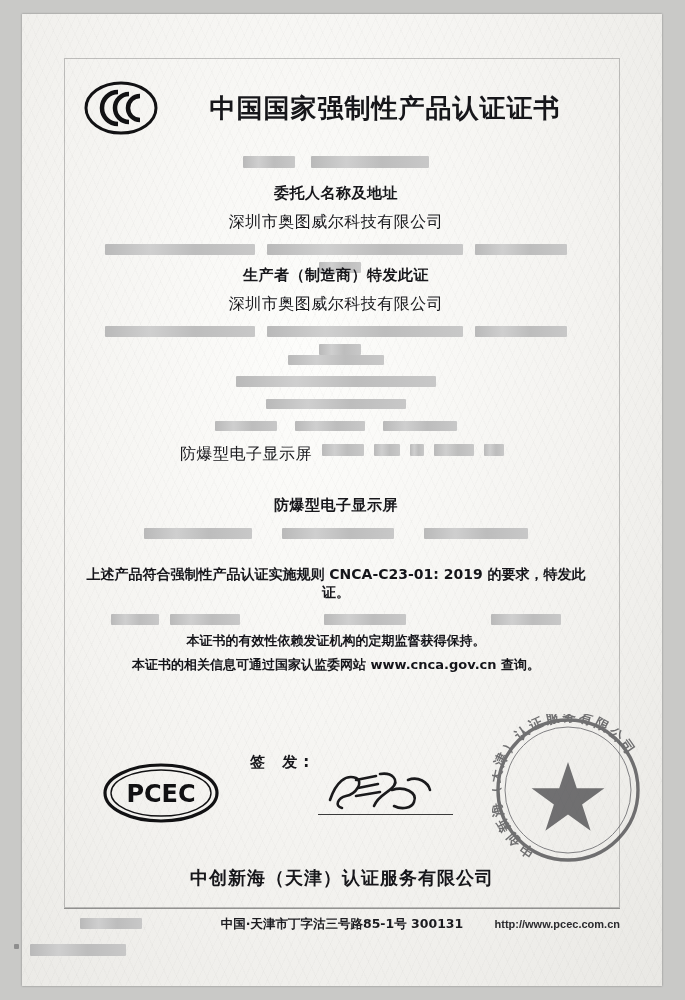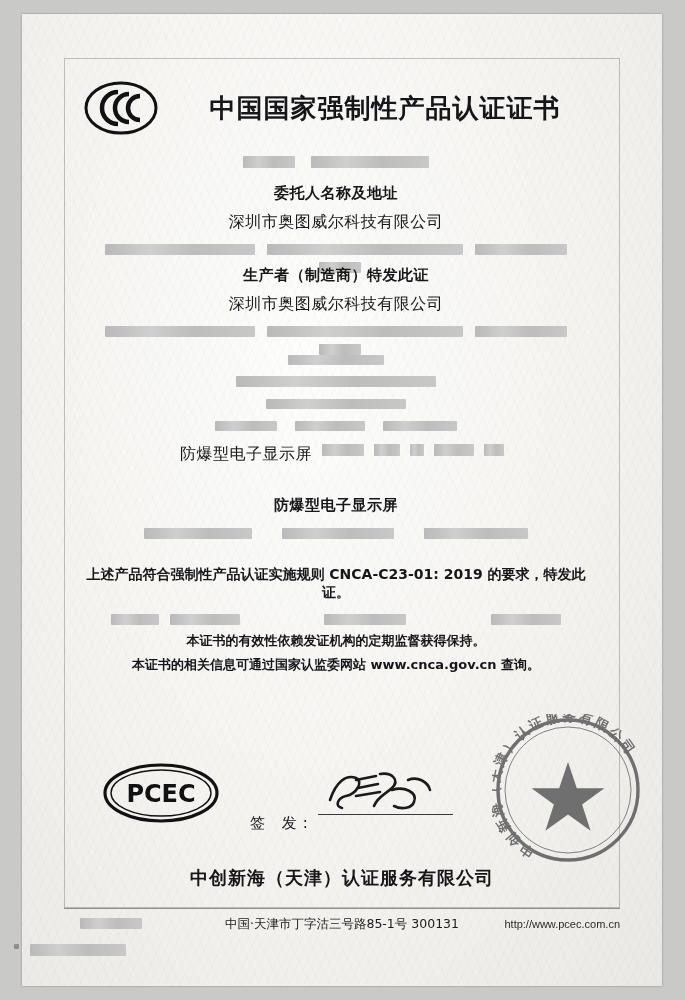--- a/index.html
+++ b/index.html
@@ -75,44 +75,44 @@
   }
   .prod-name{
     font-family:"DejaVu Sans", sans-serif;
     font-size:16px;color:#17171b;letter-spacing:0.5px;
   }
   
   .pcec{
     position:absolute;left:80px;top:748px;width:118px;height:62px;
   }
   .sign-label{
-    position:absolute;left:228px;top:800px;
-    font-family:"DejaVu Sans", sans-serif;
-    font-weight:normal;font-size:15px;color:#17171b;letter-spacing:6px;
+    position:absolute;left:228px;top:739px;
+    font-family:"DejaVu Sans", sans-serif;
+    font-weight:bold;font-size:15px;color:#17171b;letter-spacing:6px;
   }
   .sign-line{
     position:absolute;left:296px;top:800px;width:135px;height:1px;background:#3a3a3a;
   }
   .signature{
     position:absolute;left:300px;top:752px;width:120px;height:50px;
   }
   .seal{
     position:absolute;left:470px;top:700px;width:152px;height:152px;
   }
   .company{
     position:absolute;left:62px;right:62px;top:852px;text-align:center;
     font-family:"DejaVu Sans", sans-serif;
     font-weight:bold;font-size:18px;color:#16161a;letter-spacing:1px;
   }
   .footer-rule{
     position:absolute;left:42px;right:42px;top:894px;height:1px;background:rgba(70,70,70,0.55);
   }
   .footer{
     position:absolute;left:42px;right:42px;top:898px;height:24px;
-    display:flex;align-items:center;justify-content:space-between;
+    display:flex;align-items:center;justify-content:space-between;font-weight:bold;
   }
   .footer-addr{
     flex:1;text-align:center;
     font-family:"DejaVu Sans", sans-serif;font-size:12.5px;color:#1b1b1f;
   }
   .footer-url{
     font-family:"Liberation Sans", sans-serif;font-size:11px;color:#2a2a2e;
     width:150px;text-align:right;
   }
   .corner-redact{

